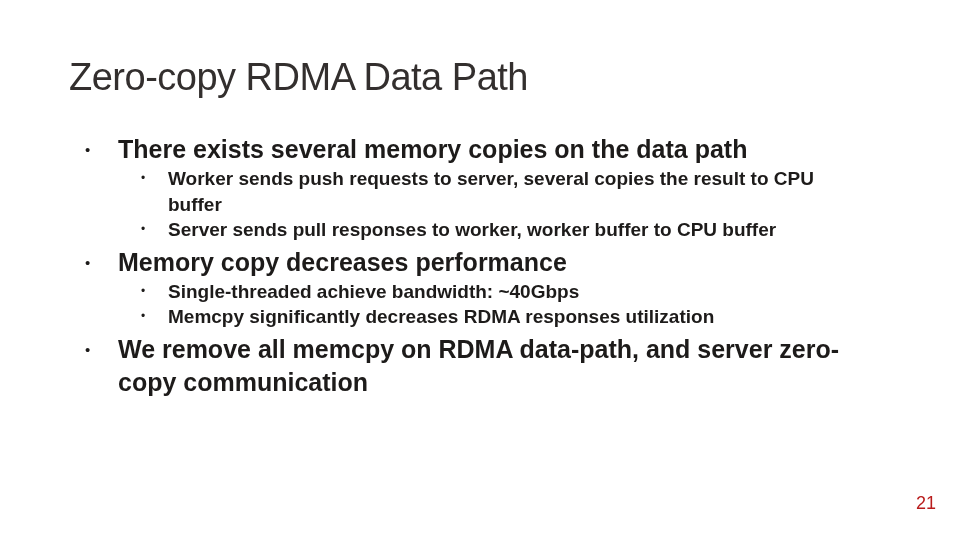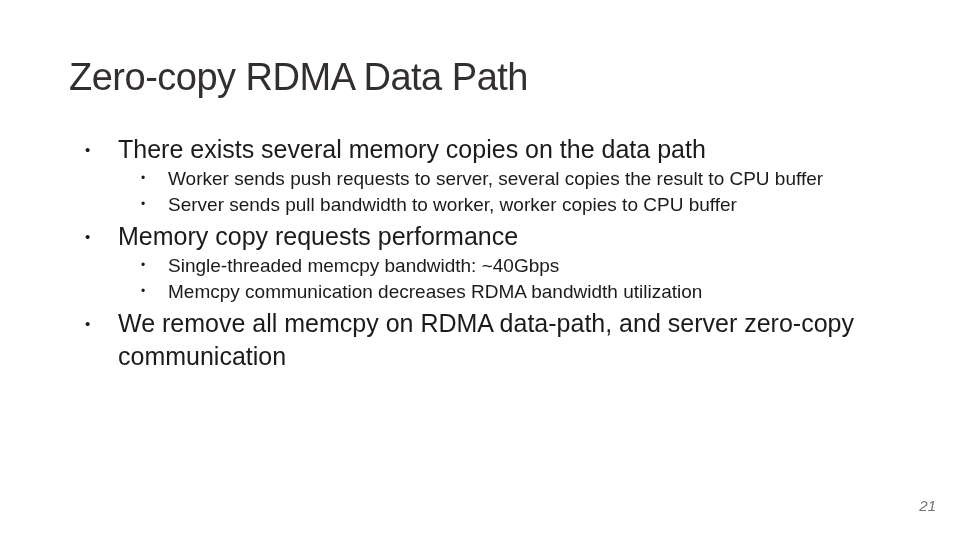--- a/index.html
+++ b/index.html
@@ -57,28 +57,28 @@
     color: #1d1b1a;
   }
   .li2 > .marker {
     flex: 0 0 27px;
     font-size: 12px;
     line-height: 25.5px;
     color: #1d1b1a;
   }
   .li1 > .txt, .li2 > .txt {
     flex: 1 1 auto;
+    font-weight: bold;
   }
   .page-number {
     position: absolute;
     right: 68px;
     bottom: 26px;
-    font-size: 15px;
-    color: #737373;
-    font-style: italic;
+    font-size: 18px;
+    color: #b91c1c;
   }
 </style>
 </head>
 <body>
 
 <div class="slide">
 
   <div class="slide-title">Zero-copy RDMA Data Path</div>
 
   <div class="content">
@@ -86,34 +86,34 @@
     <div class="li1">
       <span class="marker">•</span>
       <span class="txt">There exists several memory copies on the data path</span>
     </div>
     <div class="li2">
       <span class="marker">•</span>
       <span class="txt">Worker sends push requests to server, several copies the result to CPU buffer</span>
     </div>
     <div class="li2">
       <span class="marker">•</span>
-      <span class="txt">Server sends pull bandwidth to worker, worker copies to CPU buffer</span>
+      <span class="txt">Server sends pull responses to worker, worker buffer to CPU buffer</span>
     </div>
 
     <div class="li1">
       <span class="marker">•</span>
-      <span class="txt">Memory copy requests performance</span>
+      <span class="txt">Memory copy decreases performance</span>
     </div>
     <div class="li2">
       <span class="marker">•</span>
-      <span class="txt">Single-threaded memcpy bandwidth: ~40Gbps</span>
+      <span class="txt">Single-threaded achieve bandwidth: ~40Gbps</span>
     </div>
     <div class="li2">
       <span class="marker">•</span>
-      <span class="txt">Memcpy communication decreases RDMA bandwidth utilization</span>
+      <span class="txt">Memcpy significantly decreases RDMA responses utilization</span>
     </div>
 
     <div class="li1">
       <span class="marker">•</span>
       <span class="txt">We remove all memcpy on RDMA data-path, and server zero-copy communication</span>
     </div>
 
   </div>
 
   <div class="page-number">21</div>

